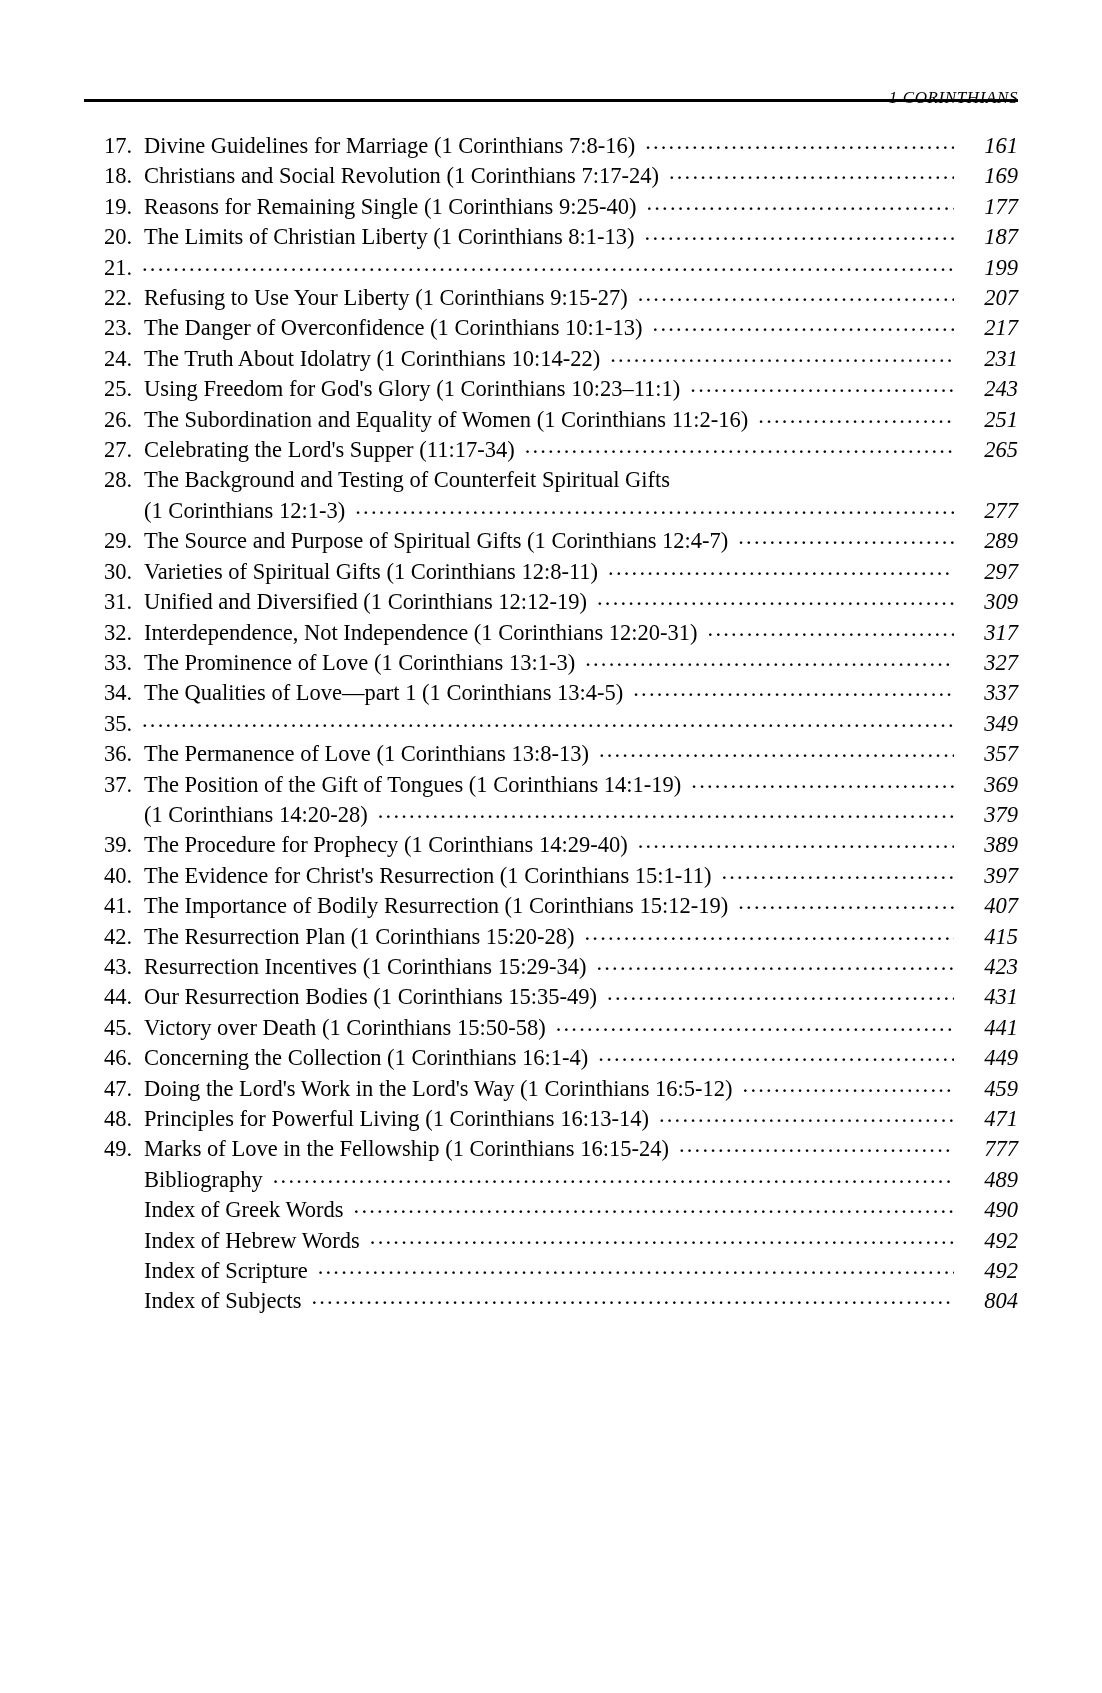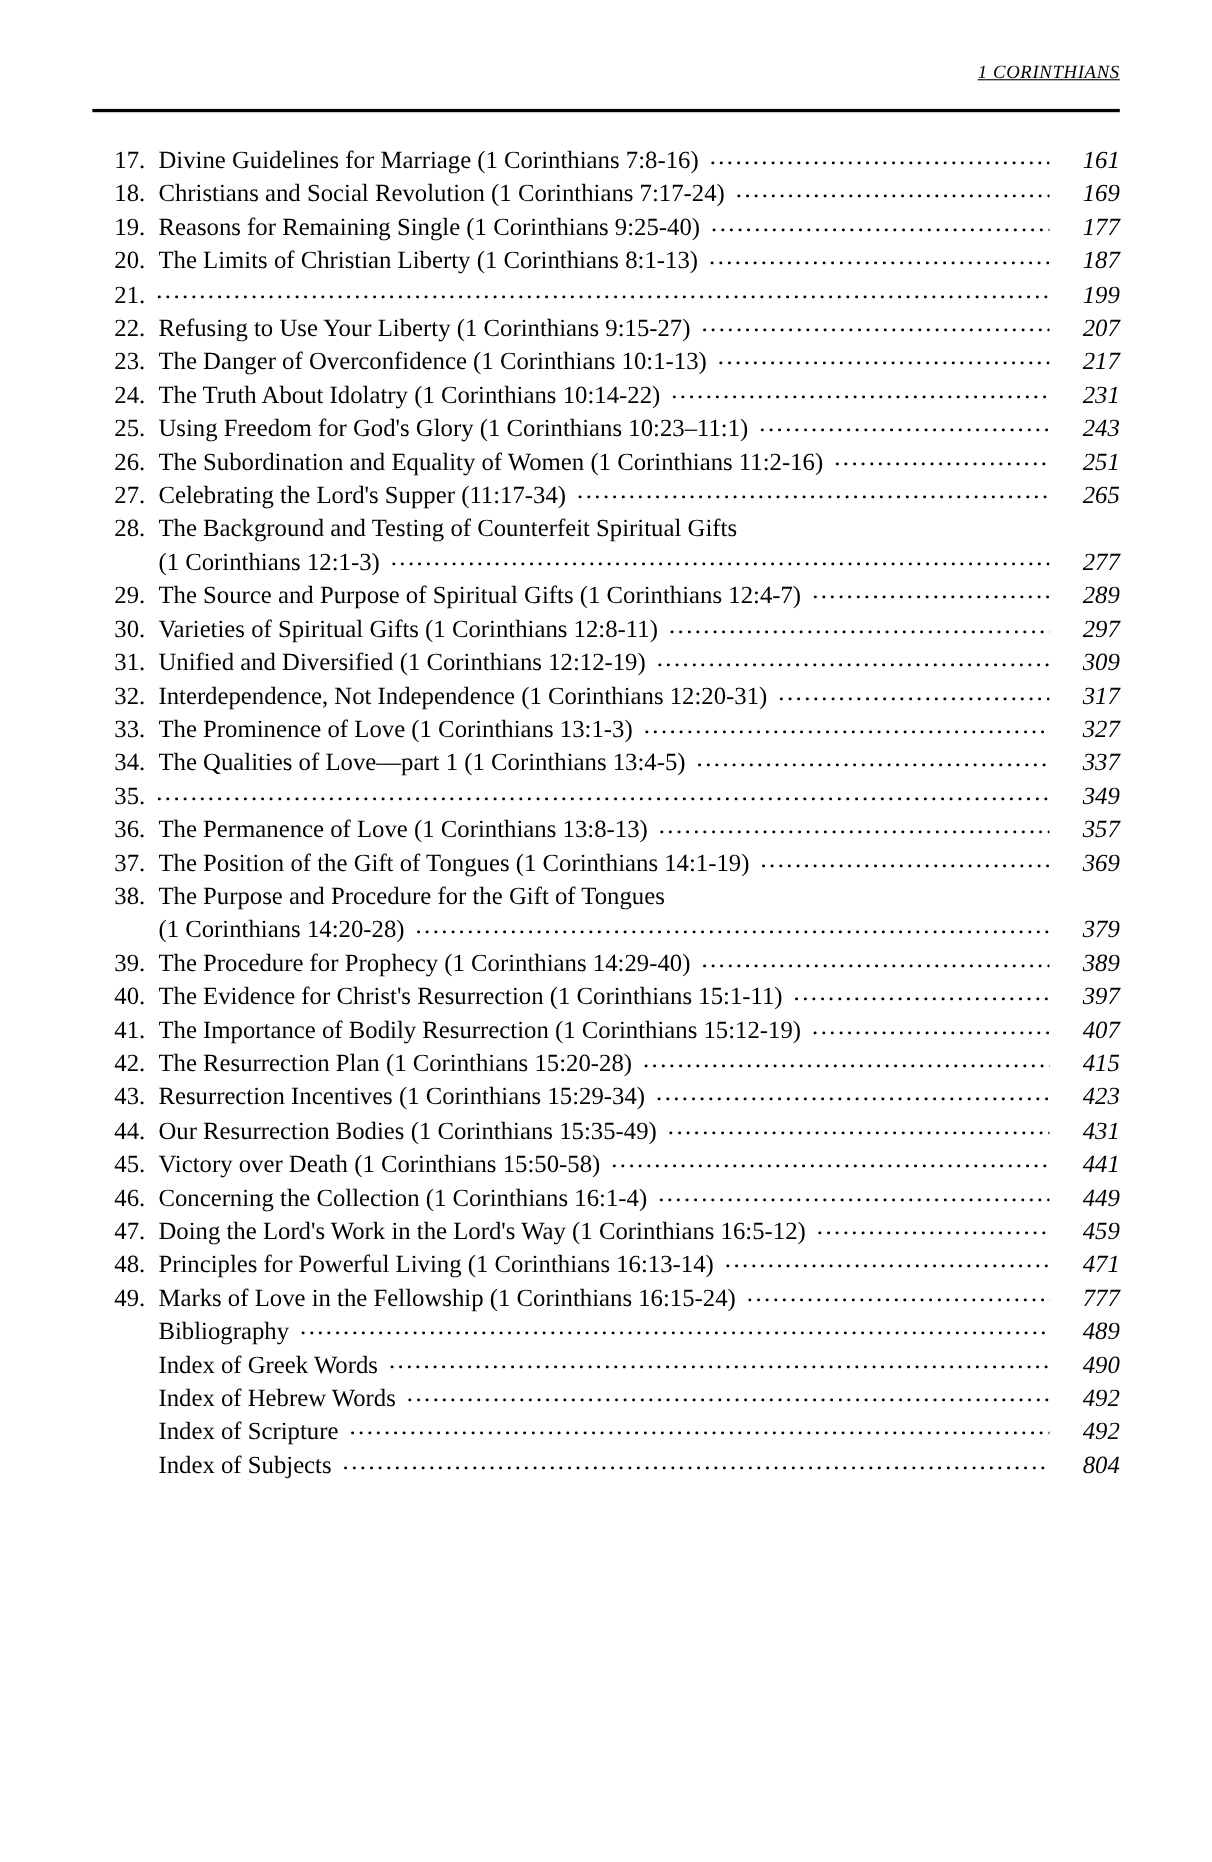--- a/index.html
+++ b/index.html
@@ -16,27 +16,26 @@
   }
   .page {
     width: 1102px;
     height: 1693px;
     box-sizing: border-box;
     padding: 0;
     position: relative;
   }
   .running-head {
     position: absolute;
-    top: 56px;
+    top: 88px;
     right: 84px;
     font-family: "Liberation Serif", serif;
     font-style: italic;
     font-size: 17px;
     letter-spacing: 0.6px;
-    text-decoration: underline;
   }
   .rule {
     position: absolute;
     top: 99px;
     left: 84px;
     width: 934px;
     height: 3px;
     background: #000000;
   }
   .toc {
@@ -213,26 +212,20 @@
         <span class="title">The Permanence of Love (1 Corinthians 13:8-13)</span>
         <span class="dots">.......................................................................................................................</span>
         <span class="page-no">357</span>
       </div>
       <div class="entry">
         <span class="num">37.</span>
         <span class="title">The Position of the Gift of Tongues (1 Corinthians 14:1-19)</span>
         <span class="dots">.......................................................................................................................</span>
         <span class="page-no">369</span>
       </div>
-      <div class="entry noleader">
-        <span class="num">38.</span>
-        <span class="title">The Purpose and Procedure for the Gift of Tongues</span>
-        <span class="dots">.......................................................................................................................</span>
-        <span class="page-no"></span>
-      </div>
       <div class="entry cont">
         <span class="num"></span>
         <span class="title">(1 Corinthians 14:20-28)</span>
         <span class="dots">.......................................................................................................................</span>
         <span class="page-no">379</span>
       </div>
       <div class="entry">
         <span class="num">39.</span>
         <span class="title">The Procedure for Prophecy (1 Corinthians 14:29-40)</span>
         <span class="dots">.......................................................................................................................</span>

